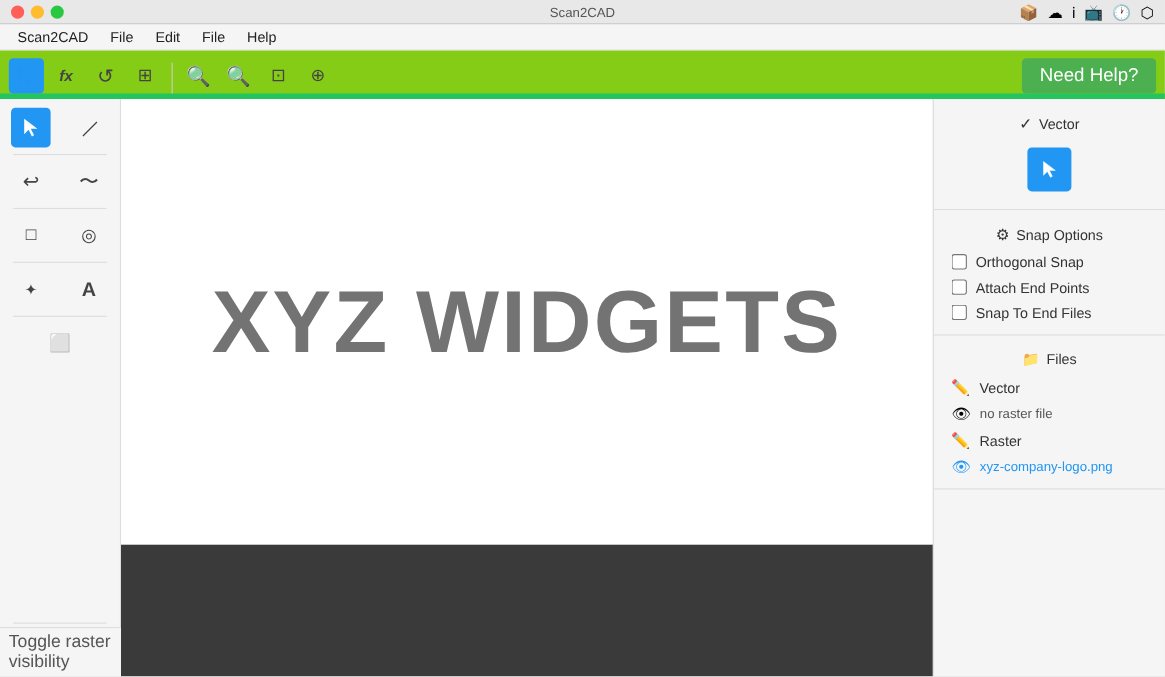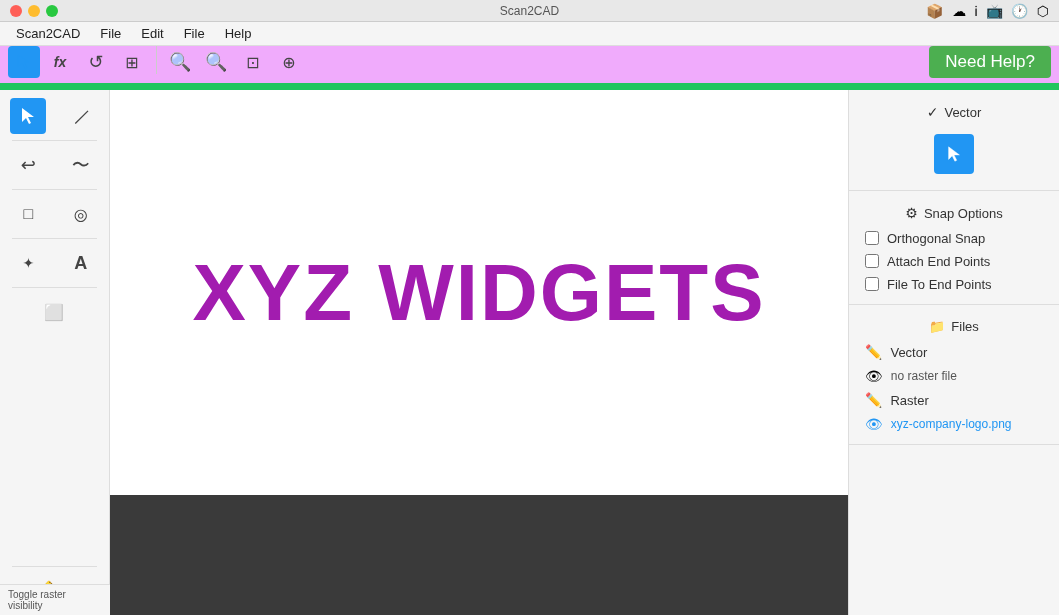--- a/index.html
+++ b/index.html
@@ -45,26 +45,26 @@
     .menu-item {
       padding: 2px 8px;
       font-size: 13px;
       color: #222;
       cursor: pointer;
       border-radius: 3px;
     }
 
     
     .toolbar {
-      background: #f0abfc;
+      background: #84cc16;
       height: 44px;
       display: flex;
-      align-items: flex-start;
+      align-items: flex-end;
       padding: 0 8px;
-      border-bottom: 7px solid #22c55e;
+      border-bottom: 5px solid #22c55e;
       gap: 4px;
     }
     .toolbar-btn {
       width: 32px;
       height: 32px;
       display: flex;
       align-items: center;
       justify-content: center;
       border: none;
       background: transparent;
@@ -146,21 +146,21 @@
       justify-content: center;
       position: relative;
     }
     .canvas-dark {
       background: #3a3a3a;
       height: 120px;
     }
     .xyz-text {
       font-size: 80px;
       font-weight: 900;
-      color: #a21caf;
+      color: #737373;
       font-family: Arial Black, Impact, sans-serif;
       letter-spacing: 2px;
       text-transform: uppercase;
     }
 
     
     .right-panel {
       width: 211px;
       background: #f5f5f5;
       border-left: 1px solid #ddd;
@@ -238,21 +238,21 @@
     
     .checkmark { color: #333; font-size: 14px; }
 
     
     .status-bar {
       position: absolute;
       bottom: 0;
       left: 0;
       width: 110px;
       padding: 4px 8px;
-      font-size: 10px;
+      font-size: 16px;
       color: #555;
       background: #f5f5f5;
       border-top: 1px solid #ddd;
     }
 
     .cursor-icon-svg {
       width: 18px;
       height: 18px;
     }
   </style>
@@ -408,21 +408,21 @@
       <div class="checkbox-row">
         <input type="checkbox" style="">
         <label>Orthogonal Snap</label>
       </div>
       <div class="checkbox-row">
         <input type="checkbox" style="">
         <label>Attach End Points</label>
       </div>
       <div class="checkbox-row">
         <input type="checkbox" style="">
-        <label>File To End Points</label>
+        <label>Snap To End Files</label>
       </div>
     </div>
 
     <div class="panel-section">
       <div class="files-section-header">
         <span style="font-size:13px;">📁</span>
         <span>Files</span>
       </div>
       <div class="file-row">
         <span class="file-icon">✏️</span>

